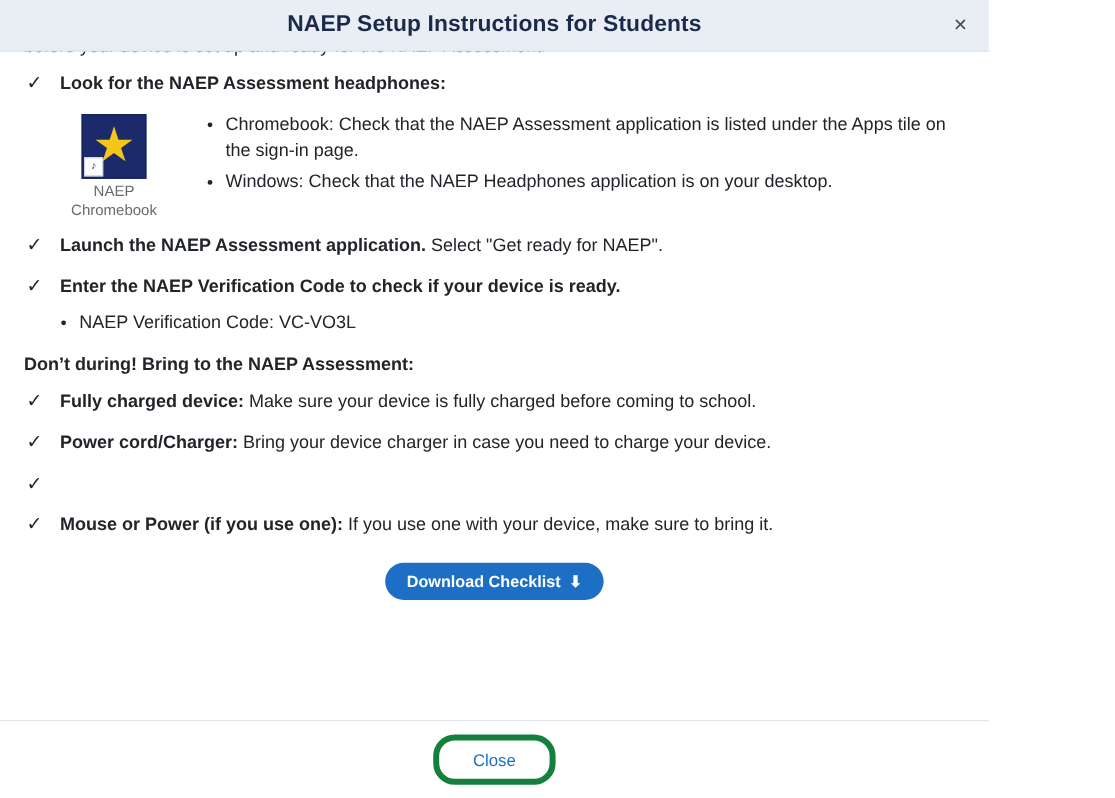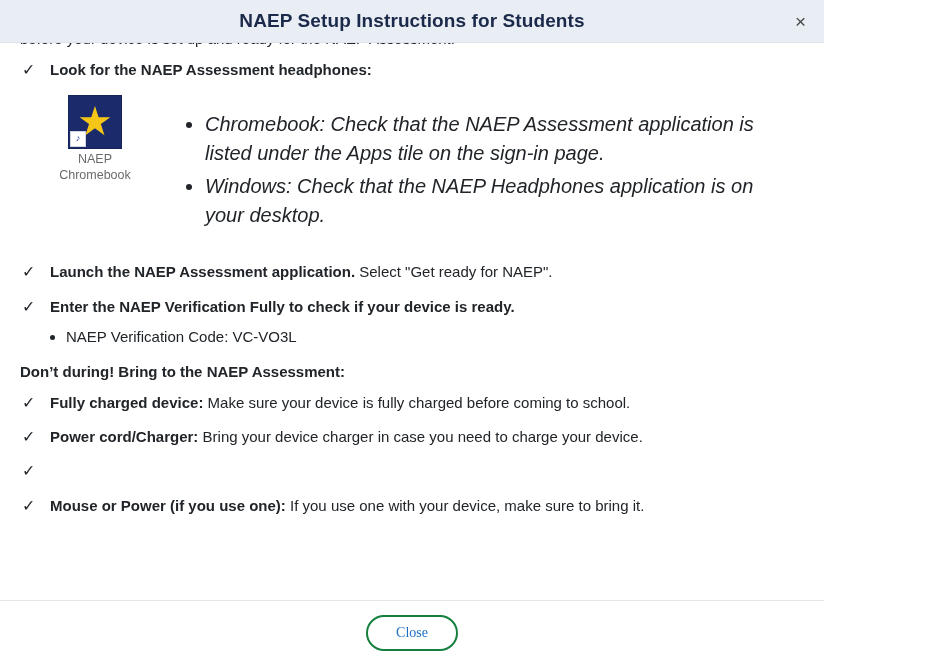--- a/index.html
+++ b/index.html
@@ -141,25 +141,24 @@
     text-align: center;
   }
   .app-caption {
     font-size: 12.5px;
     color: #6b6b6b;
     margin-top: 3px;
     line-height: 1.25;
   }
   .app-bullets {
     flex: 1 1 auto;
-    margin: 17px;
+    margin: 0;
     padding: 0 10px 0 18px;
-    font-size: 20px;
+    font-size: 15px;
     line-height: 1.45;
-    font-style: italic;
   }
   .app-bullets li {
     margin-bottom: 4px;
   }
 
   ul.sub-bullets {
     margin: 0 0 0 0;
     padding: 0 0 0 46px;
     font-size: 15px;
     line-height: 1.5;
@@ -203,27 +202,27 @@
   .modal-footer {
     flex: 0 0 auto;
     height: 64px;
     border-top: 1px solid #e2e6ea;
     display: flex;
     align-items: center;
     justify-content: center;
     background: #ffffff;
   }
   .btn-close {
-    border: 2px solid #15803d;
+    border: 5px solid #15803d;
     color: #1c6fc4;
     background: #ffffff;
     border-radius: 18px;
     padding: 8px 28px;
     font-size: 14px;
-    font-family: Liberation Serif, serif;
+    font-family: Liberation Sans, sans-serif;
     cursor: pointer;
   }
 </style>
 </head>
 <body>
 
 <div class="modal">
 
   <div class="modal-header">
     <div class="modal-title">NAEP Setup Instructions for Students</div>
@@ -260,21 +259,21 @@
       </ul>
     </div>
 
     <ul class="checklist">
       <li class="check-item">
         <span class="check-mark">✓</span>
         <span class="check-text"><b>Launch the NAEP Assessment application.</b><span> Select "Get ready for NAEP".</span></span>
       </li>
       <li class="check-item">
         <span class="check-mark">✓</span>
-        <span class="check-text"><b>Enter the NAEP Verification Fully to check if your device is ready.</b><span></span></span>
+        <span class="check-text"><b>Enter the NAEP Verification Code to check if your device is ready.</b><span></span></span>
       </li>
     </ul>
 
     <ul class="sub-bullets">
       <li>NAEP Verification Code: VC-VO3L</li>
     </ul>
 
 
     <div class="section-heading">Don’t during! Bring to the NAEP Assessment:</div>
 
@@ -289,20 +288,26 @@
       </li>
       <li class="check-item">
         <span class="check-mark">✓</span>
       </li>
       <li class="check-item">
         <span class="check-mark">✓</span>
         <span class="check-text"><b>Mouse or Power (if you use one):</b><span> If you use one with your device, make sure to bring it.</span></span>
       </li>
     </ul>
 
+    <div class="download-wrap">
+      <button class="btn-download">
+        <span>Download Checklist</span>
+        <span class="dl-arrow">⬇</span>
+      </button>
+    </div>
 
   </div>
 
   <div class="modal-footer">
     <button class="btn-close">Close</button>
   </div>
 
 </div>
 
 </body></html>

